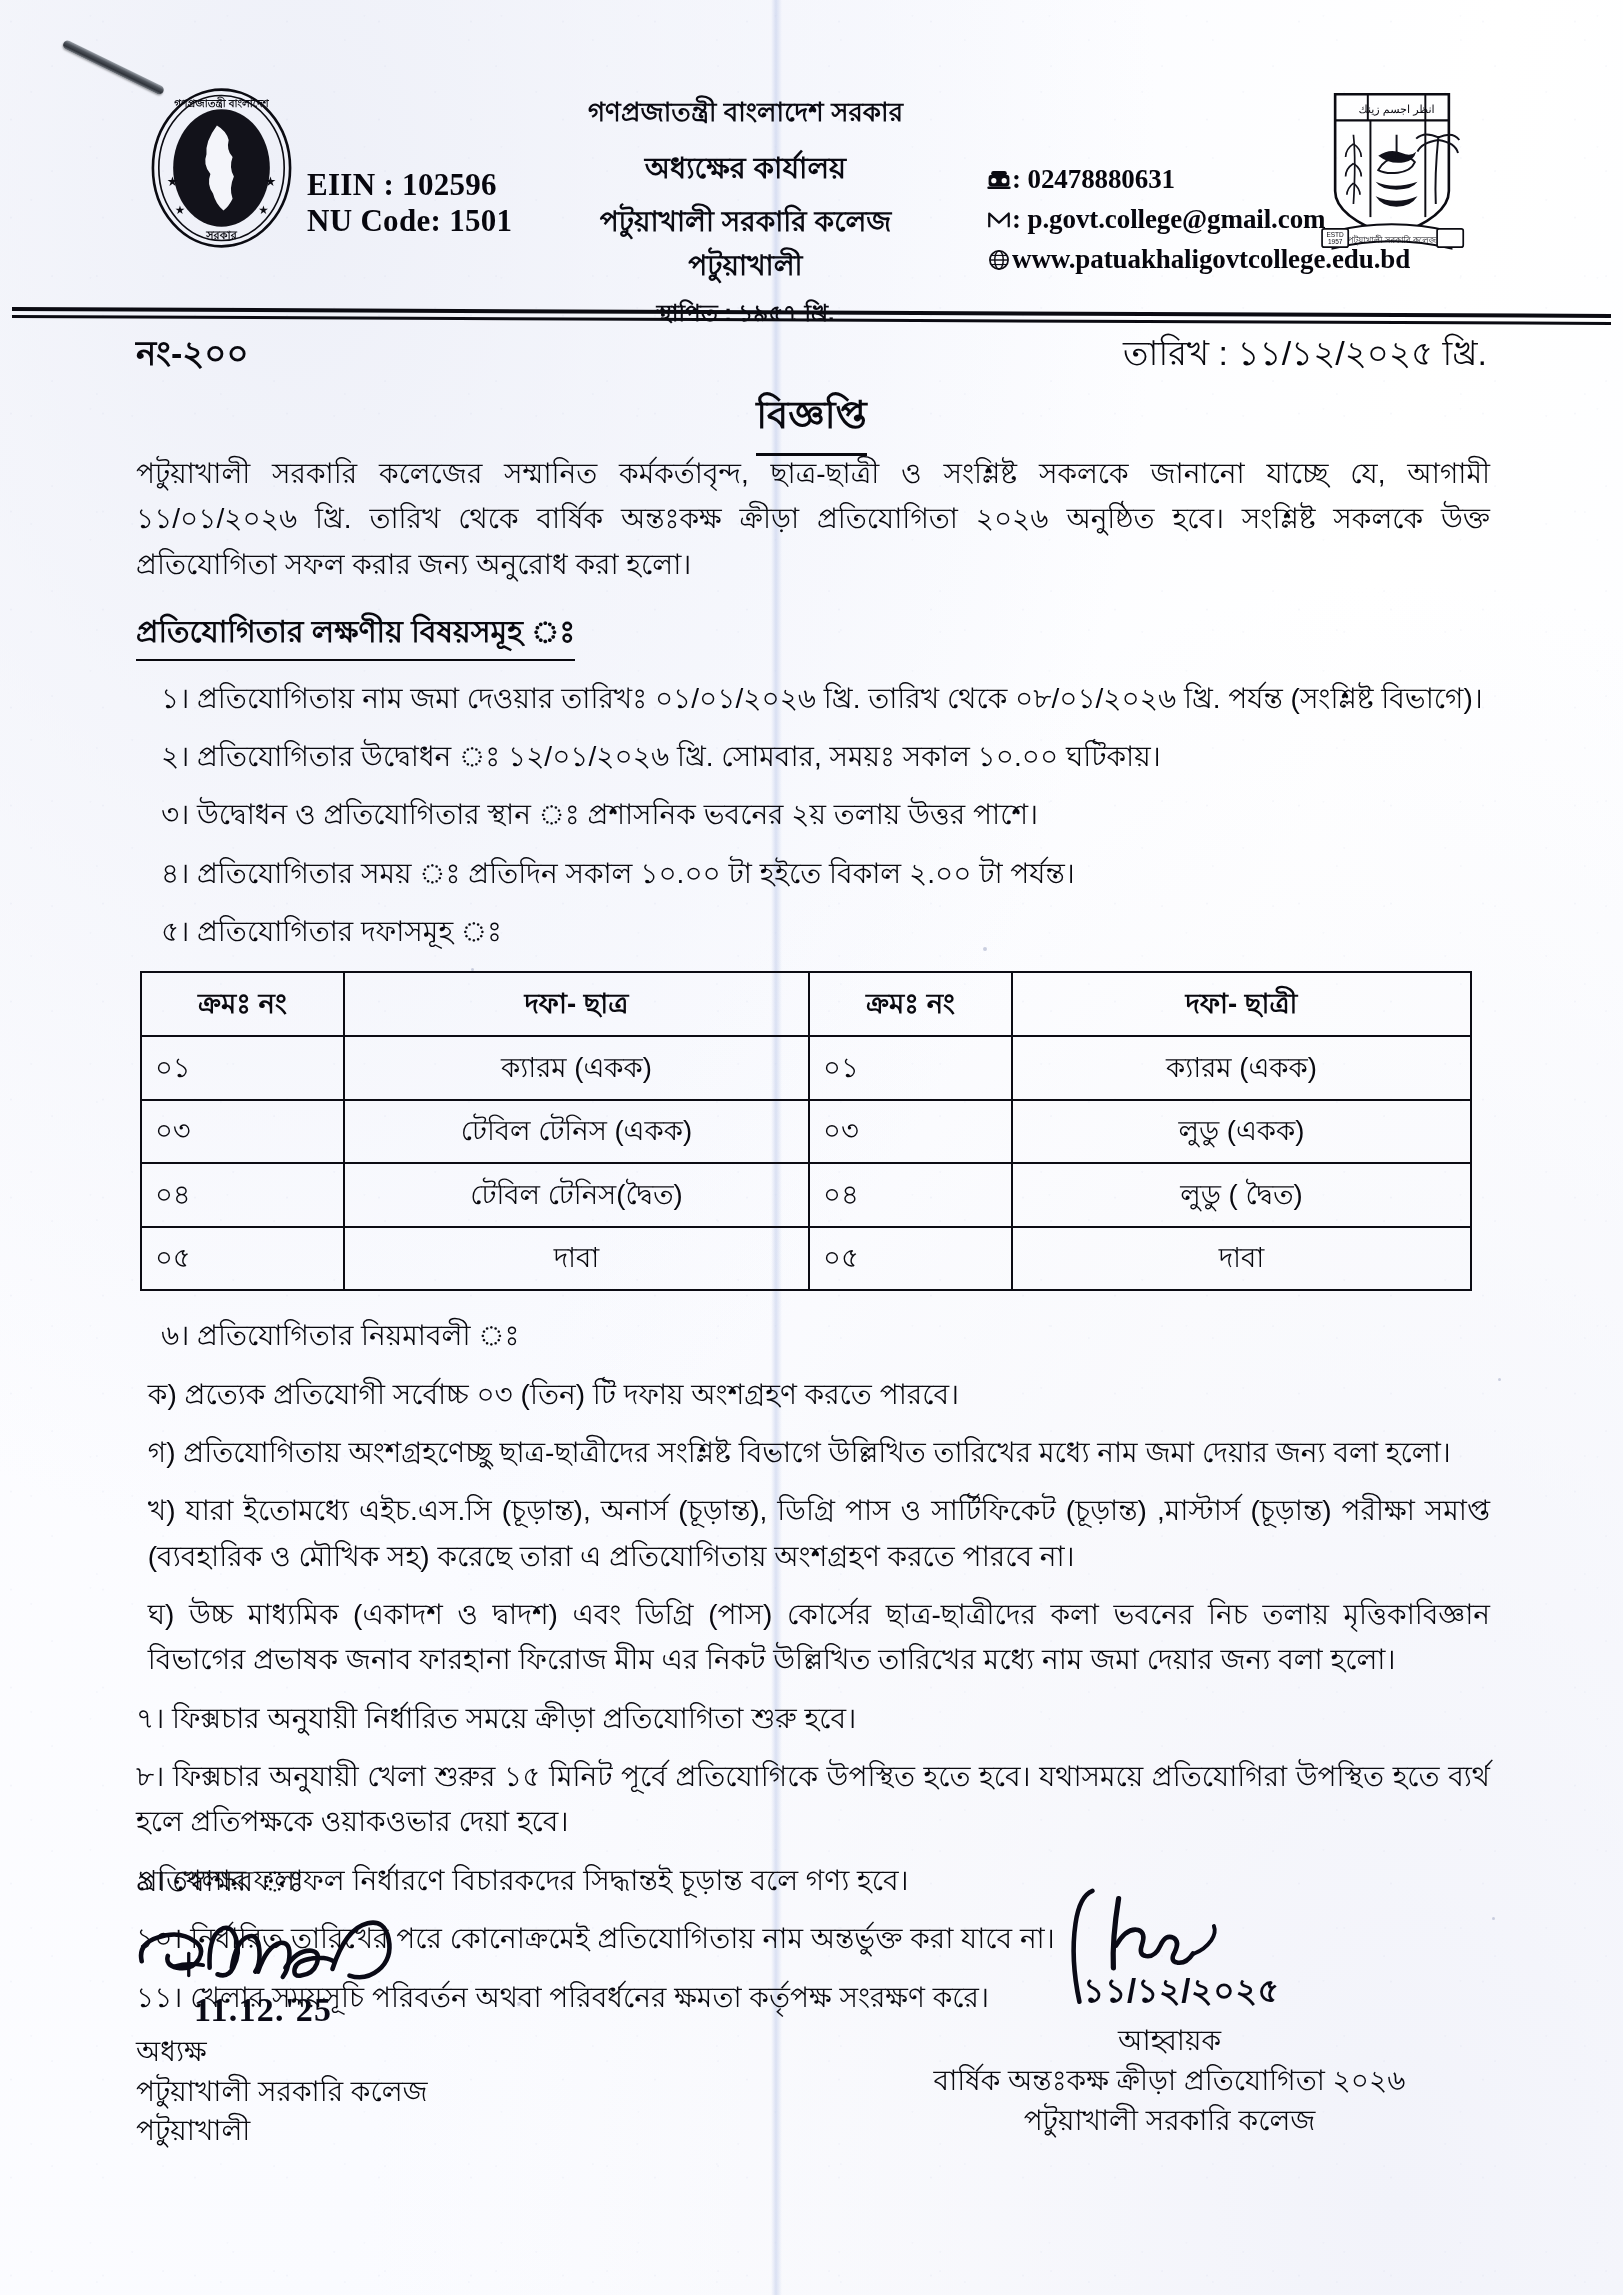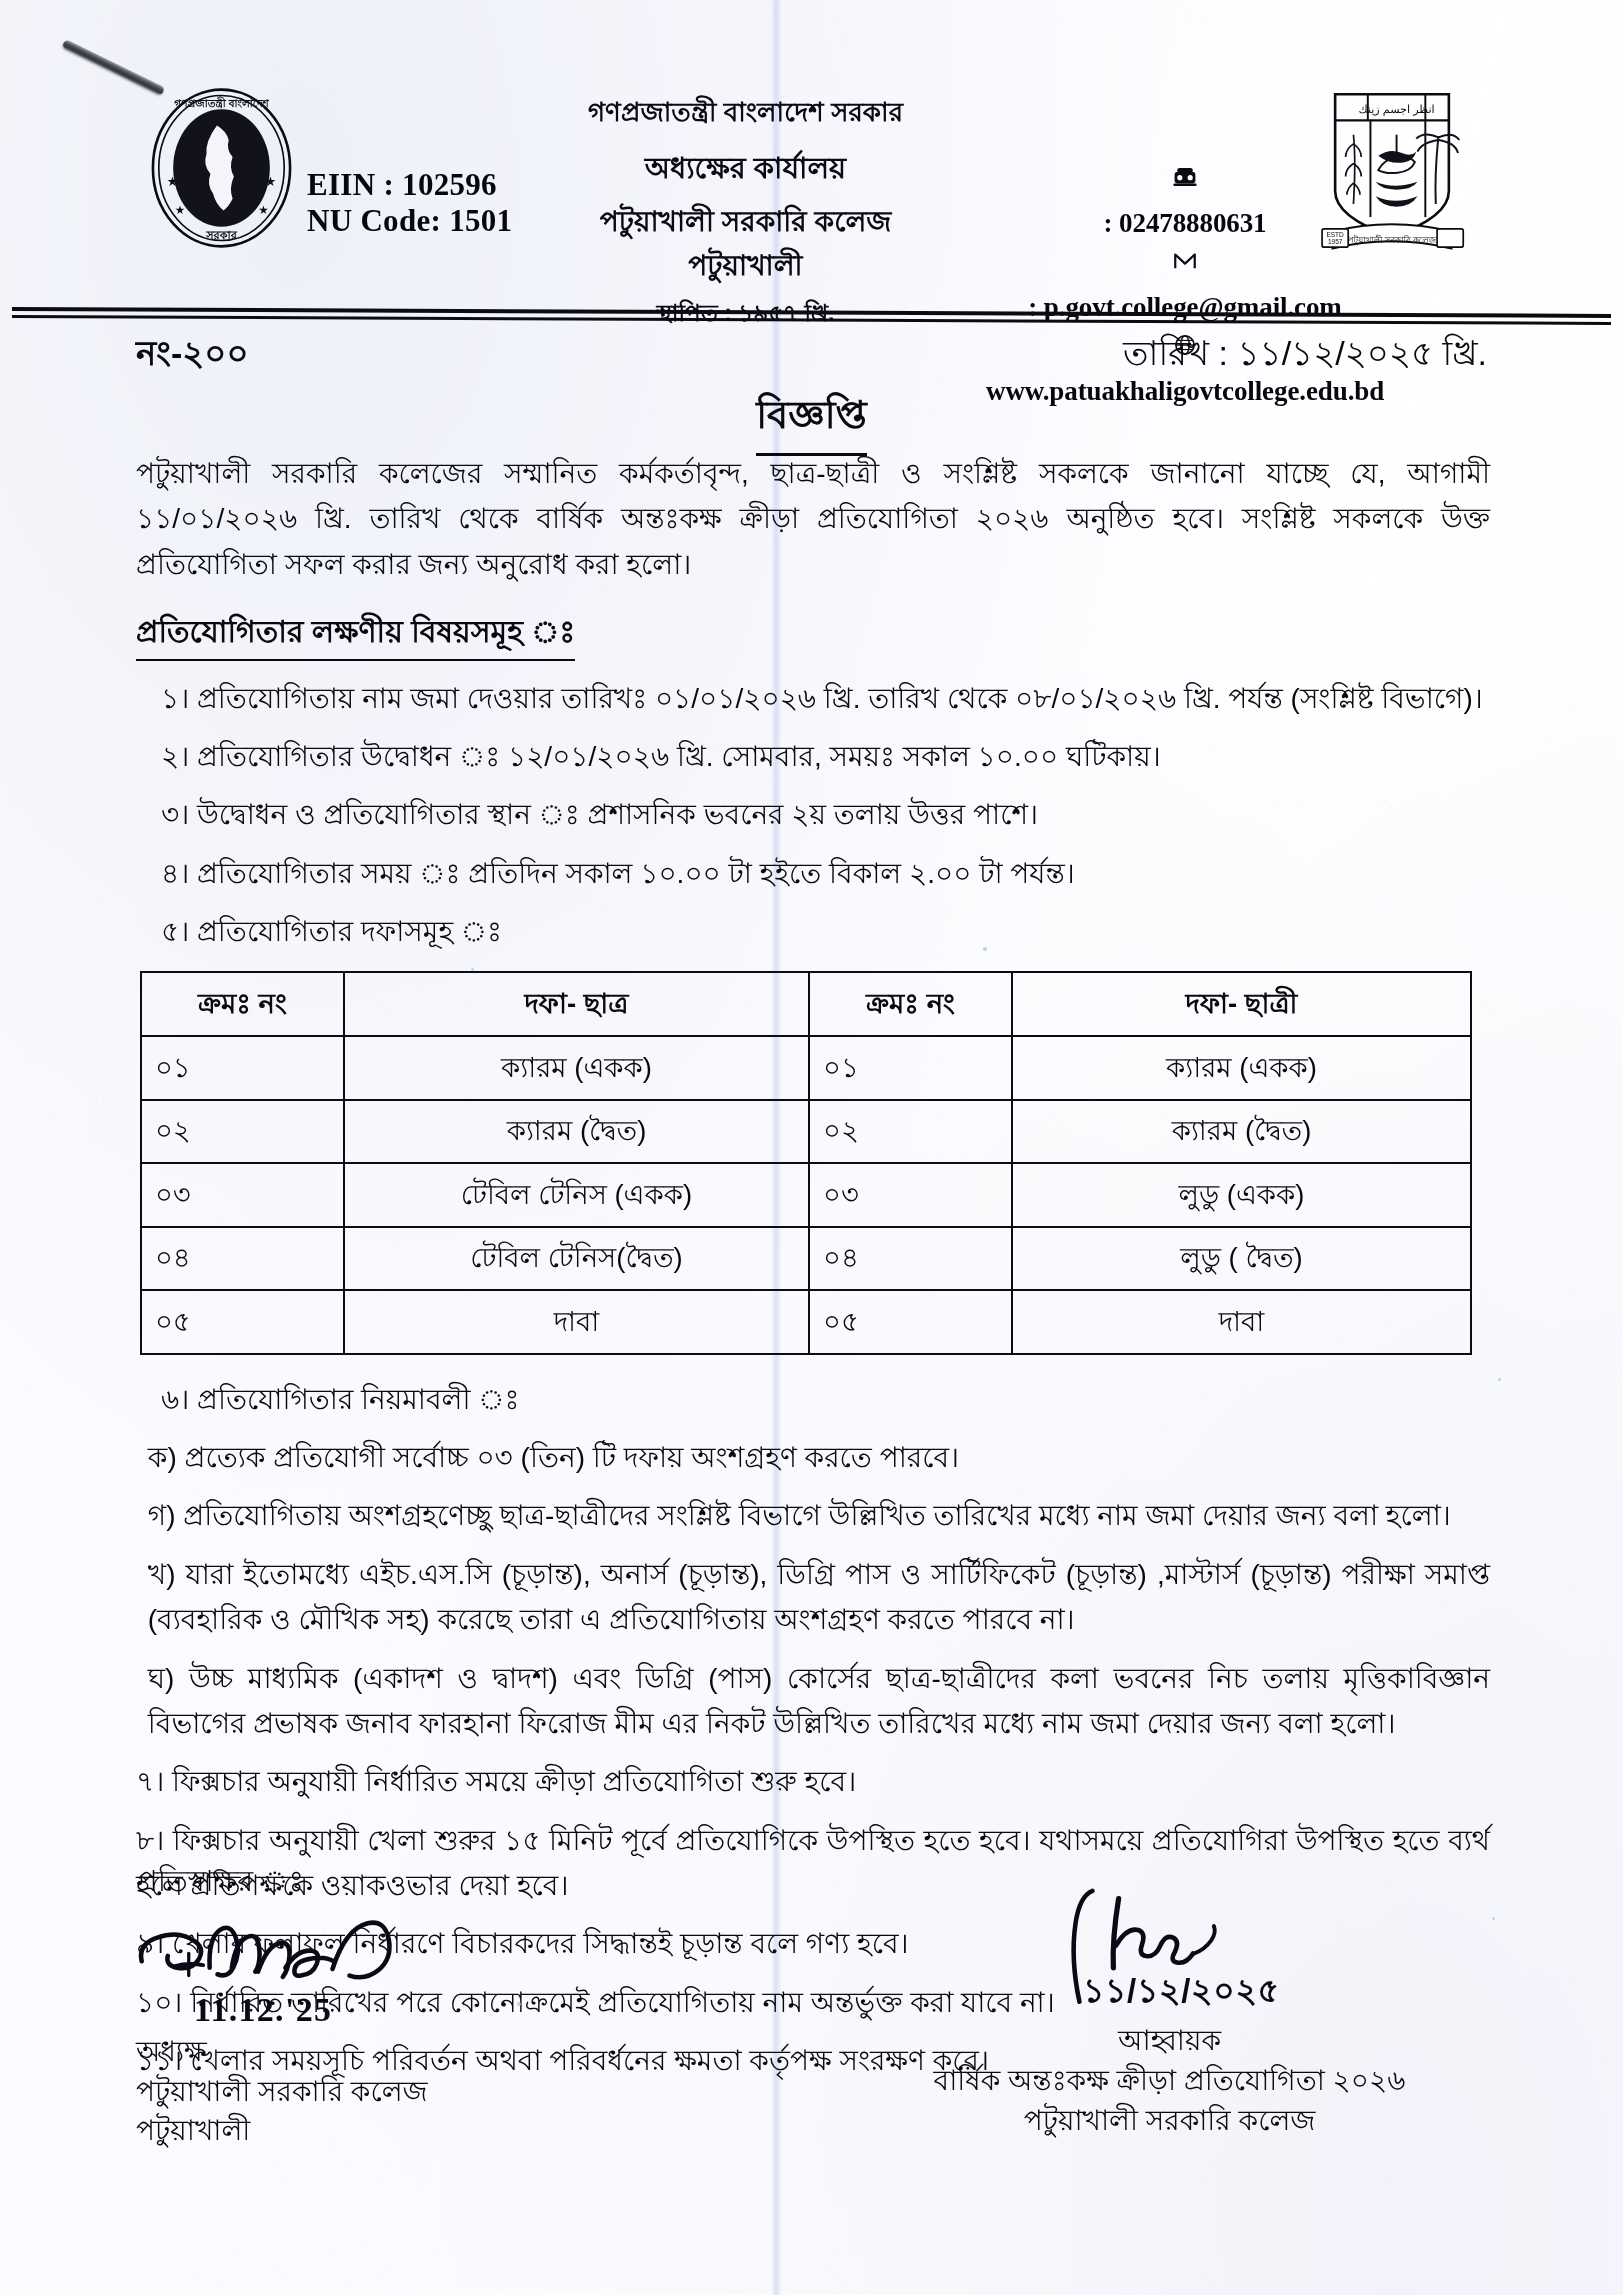--- a/index.html
+++ b/index.html
@@ -67,21 +67,21 @@
   }
   .hdr-l1{font-size:26px;font-weight:700;letter-spacing:0.1px;}
   .hdr-l2{font-size:29px;font-weight:700;margin-top:9.2px;}
   .hdr-l3{font-size:28px;font-weight:700;margin-top:10.5px;line-height:1.22;}
   .hdr-l4{font-size:23px;font-weight:700;margin-top:11.8px;}
   .contact{
     position:absolute;left:986px;top:164px;
     font-family:"Liberation Serif","DejaVu Serif",serif;
     font-weight:700;color:#07070e;
   }
-  .crow{display:flex;align-items:center;gap:18px;margin-bottom:9.2px;flex-direction:column;}
+  .crow{display:flex;align-items:center;gap:0;margin-bottom:9.2px;}
   .crow .txt{font-size:27px;letter-spacing:-0.1px;}
   .crow .gi{width:26px;height:26px;flex:none;display:block;}
   .crest{position:absolute;left:1310px;top:72px;width:164px;height:183px;}
   .crest svg{width:100%;height:100%;display:block;}
 
   
   .rule{position:absolute;left:11.8px;top:307px;width:1599px;height:10.5px;}
   .rule .r1{position:absolute;left:0;top:0;width:100%;height:3.9px;background:#0b0b12;transform:rotate(.25deg);transform-origin:left center;}
   .rule .r2{position:absolute;left:0;top:7.9px;width:100%;height:3.3px;background:#0b0b12;transform:rotate(.25deg);transform-origin:left center;}
 
@@ -286,26 +286,20 @@
         </tr>
       </thead>
       <tbody>
         <tr>
           <td class="sl">০১</td>
           <td class="ev">ক্যারম (একক)</td>
           <td class="sl">০১</td>
           <td class="ev">ক্যারম (একক)</td>
         </tr>
         <tr>
-          <td class="sl">০২</td>
-          <td class="ev">ক্যারম  (দ্বৈত)</td>
-          <td class="sl">০২</td>
-          <td class="ev">ক্যারম  (দ্বৈত)</td>
-        </tr>
-        <tr>
           <td class="sl">০৩</td>
           <td class="ev">টেবিল টেনিস (একক)</td>
           <td class="sl">০৩</td>
           <td class="ev">লুডু (একক)</td>
         </tr>
         <tr>
           <td class="sl">০৪</td>
           <td class="ev">টেবিল টেনিস(দ্বৈত)</td>
           <td class="sl">০৪</td>
           <td class="ev">লুডু ( দ্বৈত)</td>

